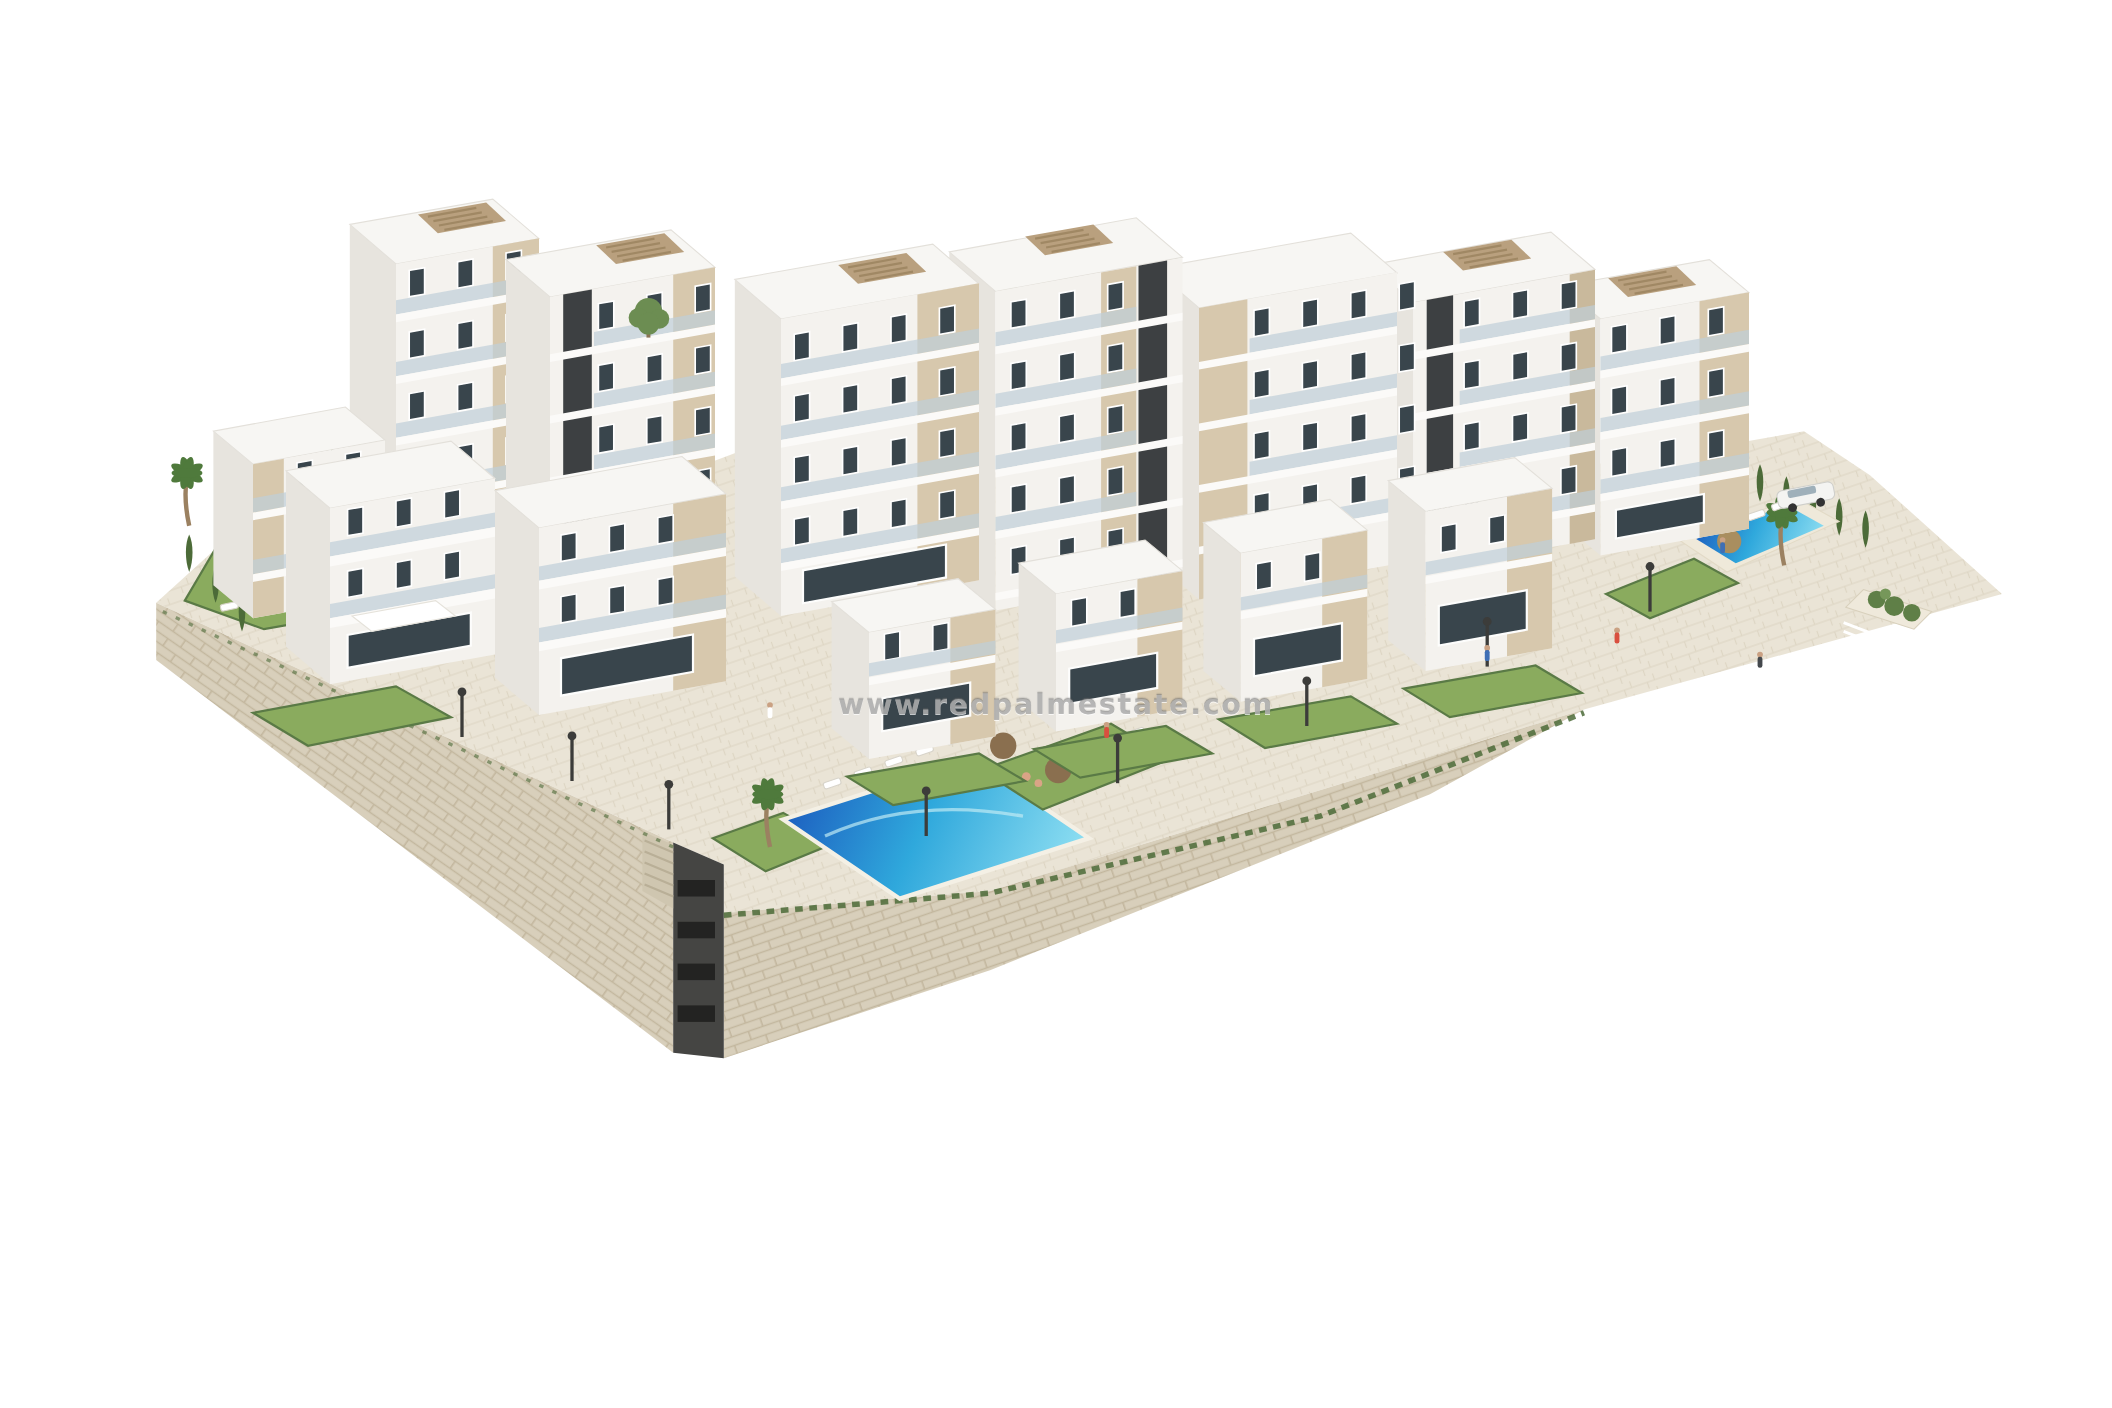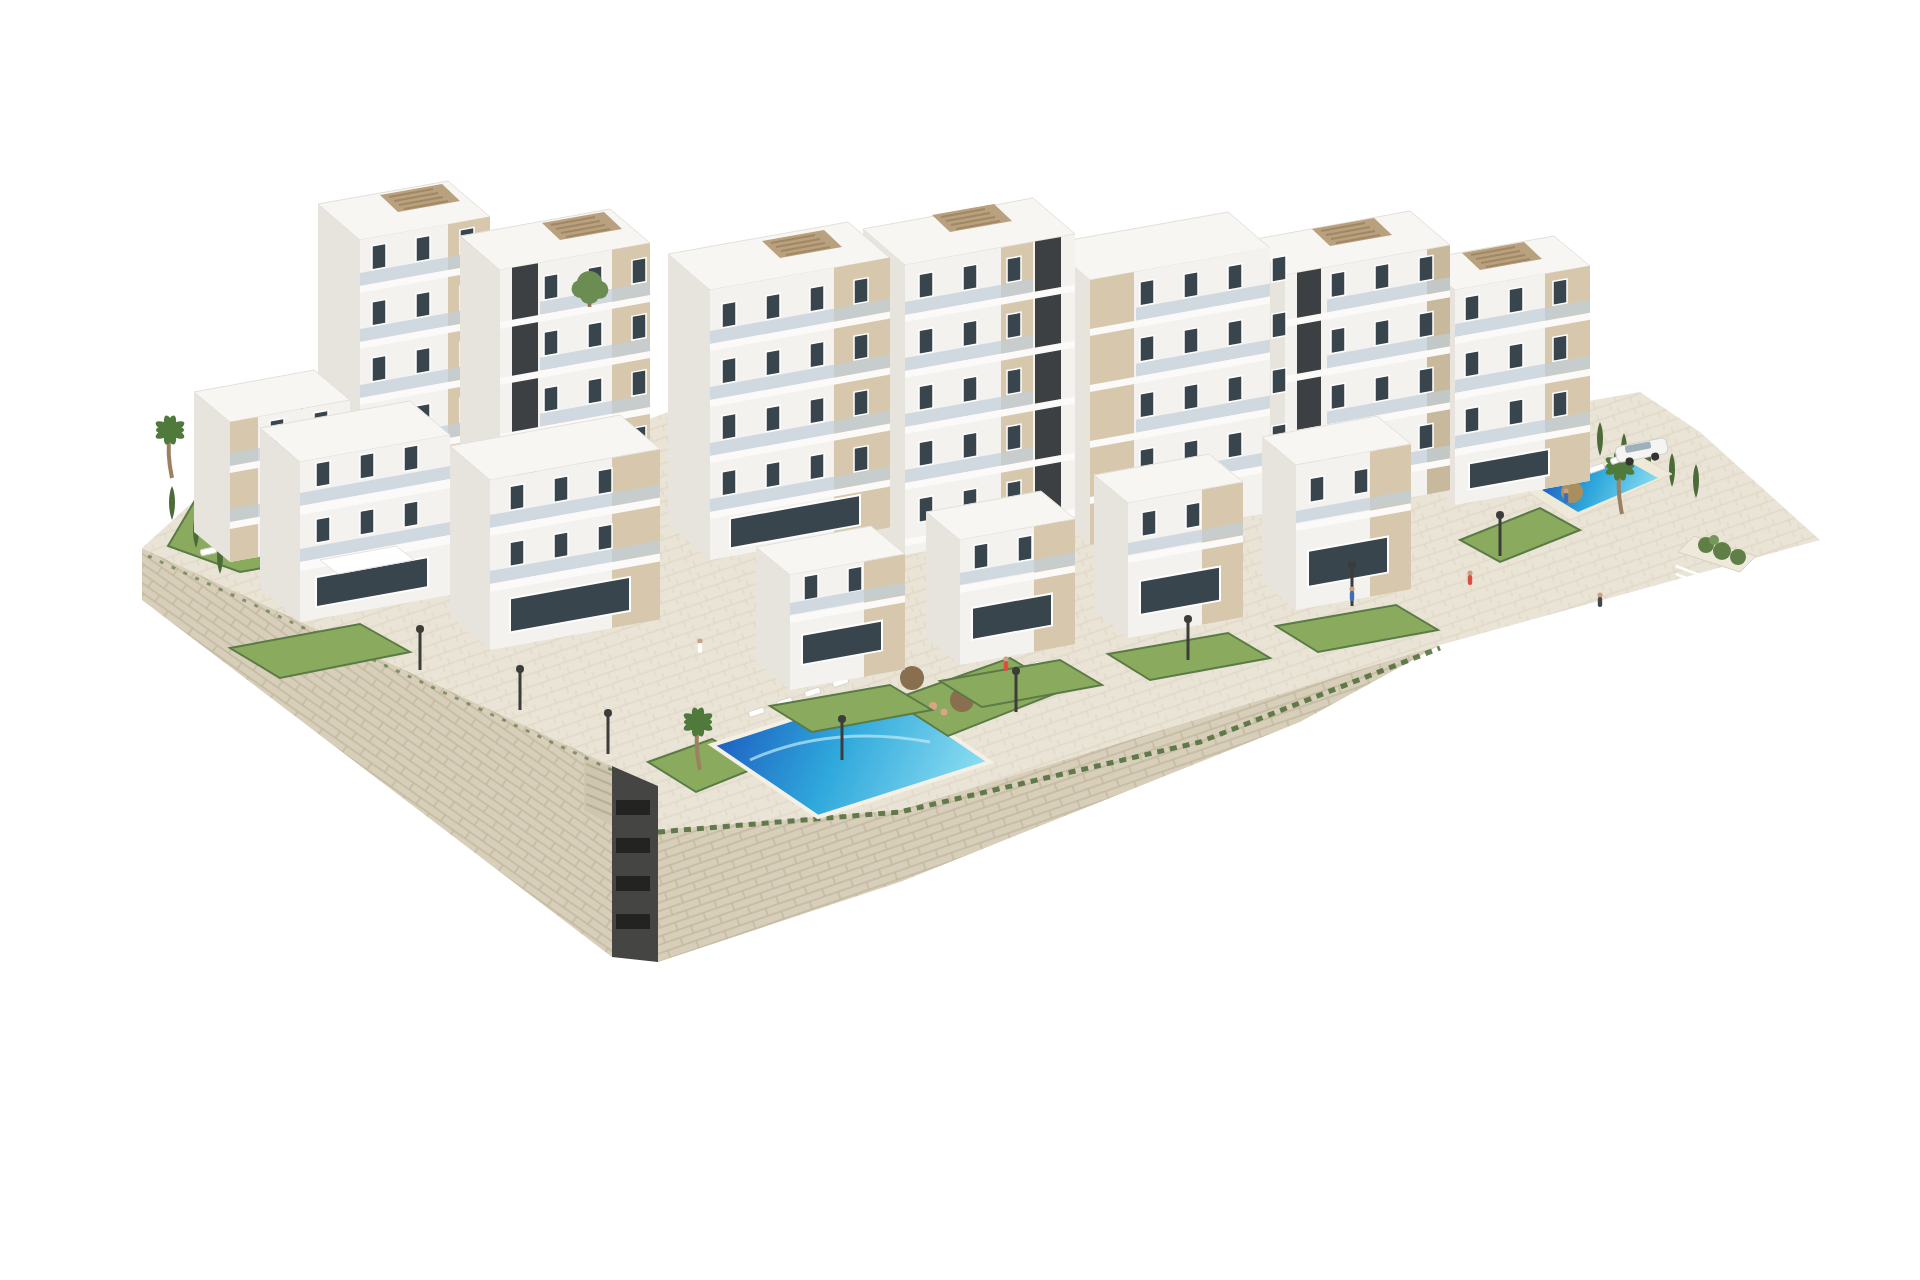--- a/index.html
+++ b/index.html
@@ -491,13 +491,14 @@
       <use href="#person" x="700" y="650" fill="#ffffff"></use>
       <use href="#person" x="1006" y="668" fill="#d94f3f"></use>
       <use href="#person" x="1352" y="598" fill="#3f6fb5"></use>
       <use href="#person" x="1470" y="582" fill="#d94f3f"></use>
       <use href="#person" x="1600" y="604" fill="#44484c"></use>
       <use href="#person" x="1566" y="500" fill="#3f6fb5"></use>
     </g>
   </g>
 </svg>
 
+<div class="watermark">www.redpalmestate.com</div>
 </div>
 
 </body></html>

